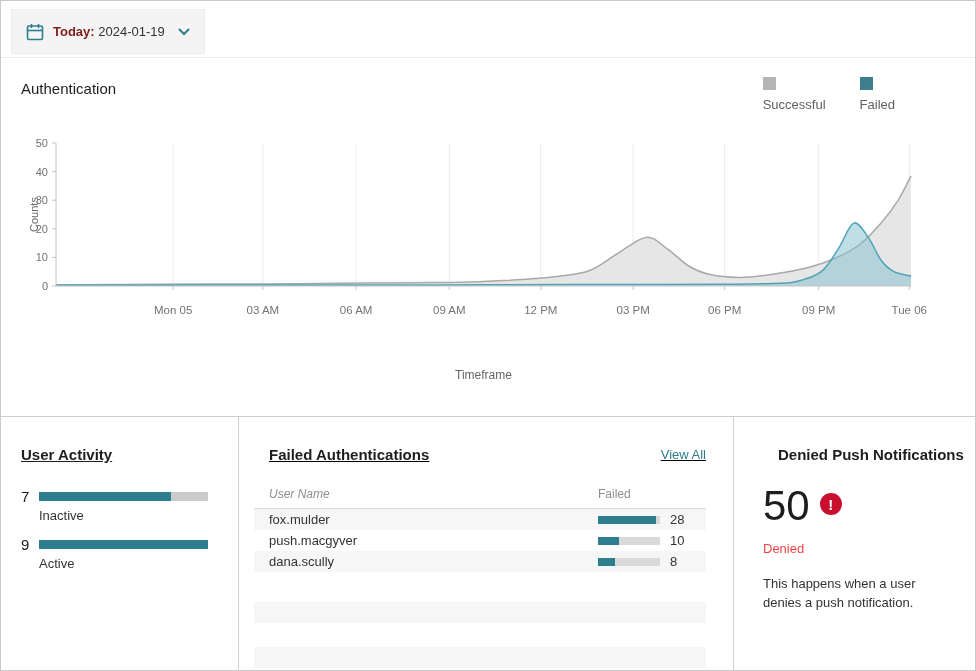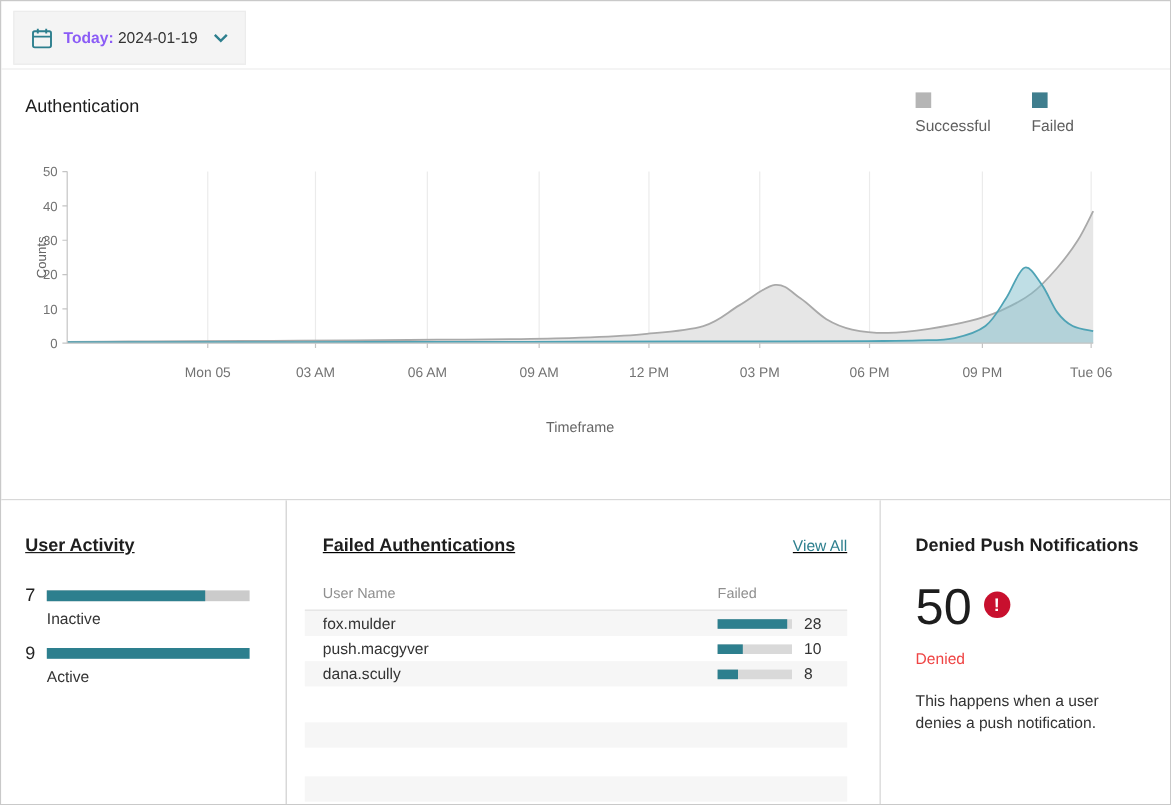--- a/index.html
+++ b/index.html
@@ -3,32 +3,32 @@
 <meta charset="utf-8">
 <style>
   * { margin:0; padding:0; box-sizing:border-box; }
   html,body { background:#fff; }
   body { font-family:"Liberation Sans", sans-serif; }
   .page { position:relative; width:976px; height:671px; border:1px solid #c9c9c9; background:#fff; overflow:hidden; }
 
   
   .date-chip { position:absolute; left:10px; top:8px; height:45px; display:flex; align-items:center; gap:9px; padding:0 14px; background:#f4f4f4; border:1px solid #ececec; cursor:pointer; }
   .date-text { font-size:13px; color:#333; white-space:nowrap; }
-  .date-text b { color:#8b5cf6; }
+  .date-text b { color:#7f1d1d; }
   .top-divider { position:absolute; left:0; top:56px; width:100%; border-top:1px solid #ededed; }
 
   
   .auth-title { position:absolute; left:20px; top:79px; font-size:15px; font-weight:normal; color:#1e1e1e; }
   .legend { position:absolute; top:76px; right:80px; display:flex; gap:34px; }
   .legend-item { display:flex; flex-direction:column; cursor:pointer; }
   .legend-swatch { width:13px; height:13px; background:#bbb; }
   .legend-label { margin-top:7px; font-size:13px; color:#5f5f5f; }
   #authChart { position:absolute; left:0; top:135px; }
   #authChart text { font-family:"Liberation Sans", sans-serif; }
-  .timeframe { position:absolute; left:55px; width:855px; top:348px; text-align:center; font-size:12px; color:#666; }
+  .timeframe { position:absolute; left:55px; width:855px; top:367px; text-align:center; font-size:12px; color:#666; }
 
   .main-divider { position:absolute; left:0; top:415px; width:100%; border-top:1px solid #cfcfcf; }
 
   
   .panel { position:absolute; top:416px; bottom:0; background:#fff; }
   .panel-ua { left:0; width:237px; }
   .panel-fa { left:237px; width:496px; border-left:1px solid #cfcfcf; border-right:1px solid #cfcfcf; }
   .panel-dn { left:733px; width:243px; }
   .panel-title { font-size:15px; font-weight:bold; color:#1e1e1e; }
 
@@ -40,34 +40,34 @@
   .ua-num { grid-column:1; grid-row:1; font-size:15px; color:#222; }
   .ua-bar { grid-column:2; grid-row:1; height:9px; background:#cbcbcb; margin-top:4px; }
   .ua-fill { height:100%; background:#2d7f8e; }
   .ua-label { grid-column:2; grid-row:2; font-size:13px; color:#333; margin-top:3px; }
 
   
   .fa-head { position:absolute; left:30px; right:27px; top:29px; display:flex; justify-content:space-between; align-items:center;text-decoration:underline; }
   .fa-viewall { font-size:13px; color:#2d7f8e; cursor:pointer; text-decoration:none; }
   .fa-table { position:absolute; left:15px; right:27px; top:70px; }
   .fa-cols { display:flex; padding:0 0 7px 15px; font-size:12px; color:#8f8f8f; border-bottom:1px solid #ddd; }
-  .fa-col-user { flex:1; }
+  .fa-col-user { flex:1;font-style:italic; }
   .fa-col-failed { width:108px; }
   .fa-row { display:flex; align-items:center; height:21px; padding-left:15px; font-size:13px; color:#333; cursor:pointer; }
   .fa-row.striped { background:#f6f6f6; }
   .fa-user { flex:1; }
   .fa-bar { width:62px; height:8px; background:#d9d9d9; margin-right:10px; }
   .fa-fill { height:100%; background:#2d7f8e; }
   .fa-count { width:36px; font-size:13px; color:#333; }
   .fa-empty { position:absolute; left:15px; right:27px; height:21px; background:#f6f6f6; }
   .fa-empty-1 { top:185px; }
   .fa-empty-2 { top:230px; }
 
   
-  .dn-title { position:absolute; left:29px; top:29px; }
+  .dn-title { position:absolute; left:44px; top:29px; }
   .dn-numrow { position:absolute; left:29px; top:68px; display:flex; align-items:flex-start; }
   .dn-num { font-size:42px; color:#1d1d1d; line-height:1; }
   .dn-alert { width:22px; height:22px; border-radius:50%; background:#c8102e; color:#fff; display:flex; align-items:center; justify-content:center; font-weight:bold; font-size:15px; margin:8px 0 0 10px; }
   .dn-label { position:absolute; left:29px; top:124px; font-size:13px; color:#ef4444; }
   .dn-desc { position:absolute; left:29px; top:158px; width:192px; font-size:13px; color:#333; line-height:1.45; }
 </style>
 </head>
 <body>
 
 <div class="page">

